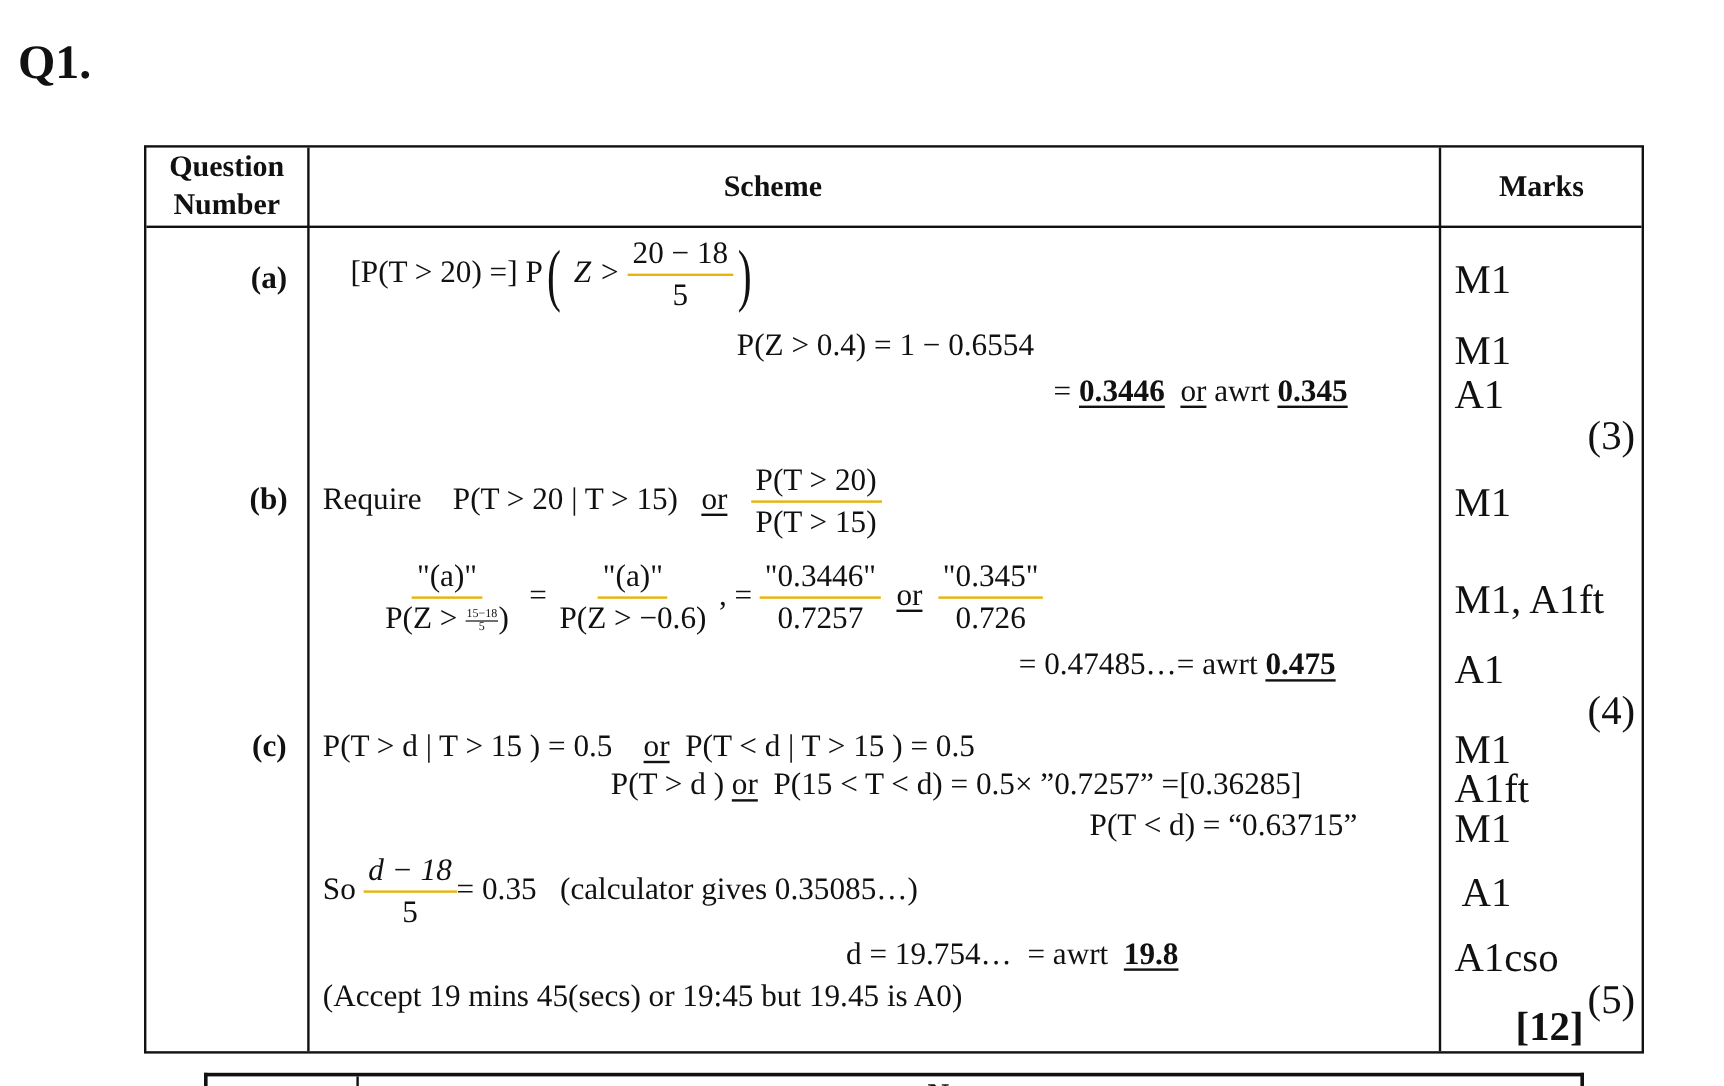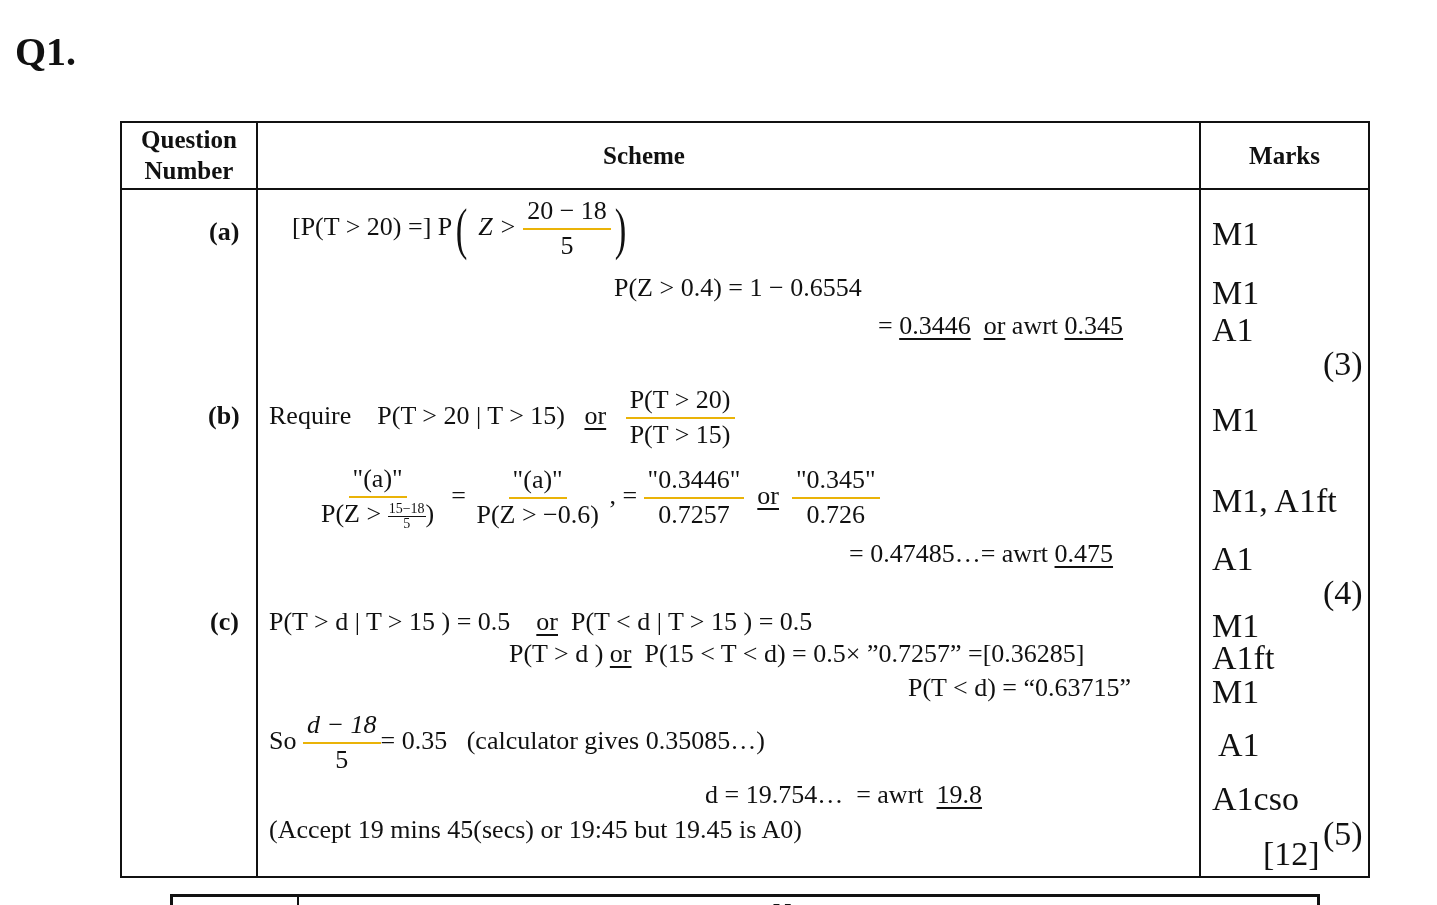--- a/index.html
+++ b/index.html
@@ -14,31 +14,31 @@
     position: absolute; left: 120px; top: 121px; width: 1250px; height: 757px;
     border: 2px solid #111; box-sizing: border-box;
   }
   .vline { position: absolute; top: 0; bottom: 0; width: 0; border-left: 2px solid #111; }
   .hline { position: absolute; left: 0; right: 0; height: 0; border-top: 2px solid #111; }
   .hdr {
     position: absolute; font-weight: bold; font-size: 25px; text-align: center; line-height: 31px;
   }
   .t { position: absolute; font-size: 26px; white-space: nowrap; line-height: 30px; }
   .i { font-style: italic; }
-  .b { font-weight: normal; margin-top: 12px; }
+  .b { font-weight: bold; }
   .u { text-decoration: underline; text-decoration-thickness: 2px; text-underline-offset: 4px; }
   .partlabel { position: absolute; font-size: 26px; font-weight: bold; }
   .mark { position: absolute; font-size: 34px; white-space: nowrap; }
   .frac {
     display: inline-flex; flex-direction: column; align-items: center; vertical-align: middle;
     line-height: 1.1;
   }
   .frac .num { padding: 0 4px 2px; border-bottom: 2px solid #eab308; }
   .frac .den { padding: 2px 4px 0; }
-  .sfrac { display: inline-flex; flex-direction: column; align-items: center; vertical-align: middle; font-size: 14px; line-height: 1; }
+  .sfrac { display: inline-flex; flex-direction: column; align-items: center; vertical-align: middle; font-size: 10px; line-height: 1; }
   .sfrac .num { border-bottom: 1px solid #111; padding: 0 1px; }
   .bigparen { font-size: 58px; font-weight: 100; vertical-align: middle; line-height: 1; display: inline-block; transform: scaleX(0.6); }
   .notes-table {
     position: absolute; left: 170px; top: 894px; width: 1150px; height: 40px;
     border: 3px solid #111; border-bottom: none; box-sizing: border-box;
   }
   .notes-hdr { position: absolute; left: 600px; top: 2px; font-weight: bold; font-size: 25px; }
 </style>
 </head>
 <body>
@@ -141,19 +141,19 @@
   <div class="t" style="left:583px;top:657px">
     <span style="white-space:pre">d = 19.754…  = awrt  </span><span class="b u">19.8</span>
   </div>
   <div class="t" style="left:147px;top:692px">(Accept 19 mins 45(secs) or 19:45 but 19.45 is A0)</div>
   <div class="mark" style="left:1090px;top:484px">M1</div>
   <div class="mark" style="left:1090px;top:516px">A1ft</div>
   <div class="mark" style="left:1090px;top:550px">M1</div>
   <div class="mark" style="left:1096px;top:603px">A1</div>
   <div class="mark" style="left:1090px;top:657px">A1cso</div>
   <div class="mark" style="left:1201px;top:692px">(5)</div>
-  <div class="mark b" style="left:1141px;top:700px">[12]</div>
+  <div class="mark b" style="left:1141px;top:715px">[12]</div>
 </div>
 
 <div class="notes-table">
   <div class="vline" style="left:124px"></div>
   <div class="notes-hdr">Notes</div>
 </div>
 
 </body></html>

